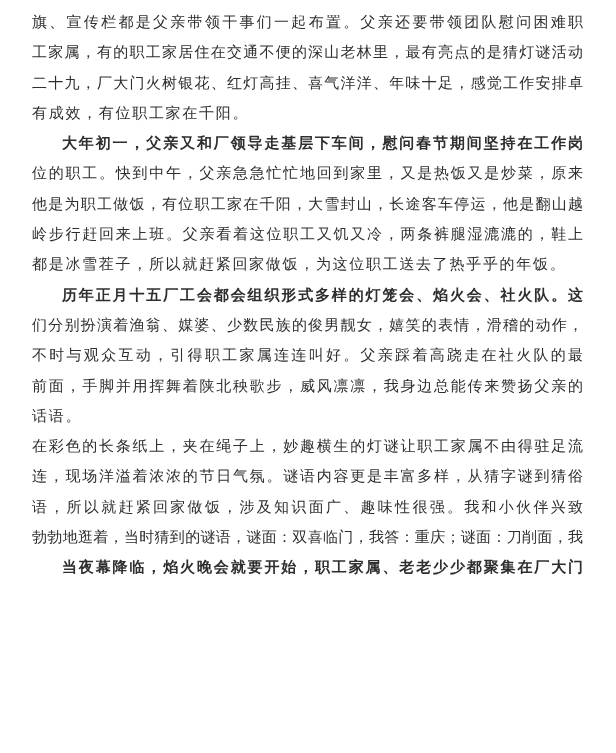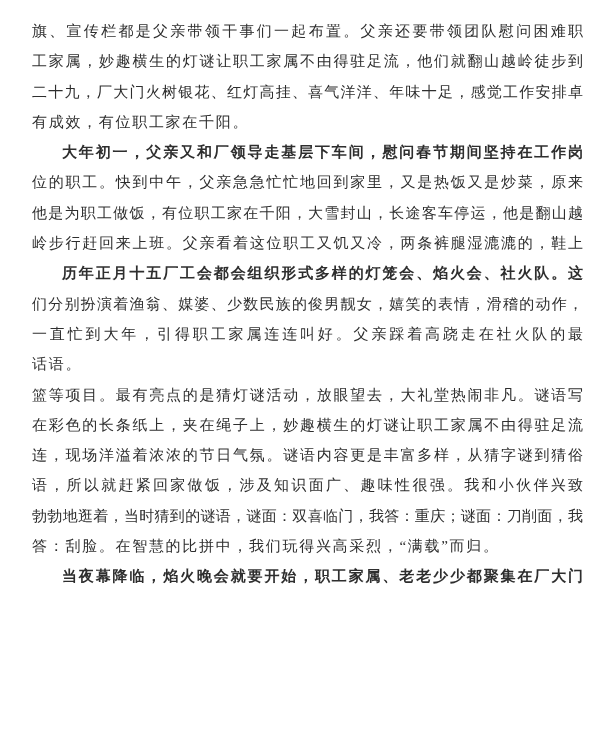--- a/index.html
+++ b/index.html
@@ -18,21 +18,21 @@
     height: 753px;
     background: #ffffff;
     font-family: "Liberation Serif", "DejaVu Serif", serif;
     color: #2e2e2e;
   }
   .text-body {
     position: absolute;
     left: 32px;
     top: 0;
     width: 551px;
-    padding-top: 16px;
+    padding-top: 7px;
   }
   .text-line {
     font-size: 15px;
     line-height: 30.3px;
     height: 30.3px;
     text-align: justify;
     text-align-last: justify;
     text-justify: inter-character;
     white-space: normal;
     overflow: visible;
@@ -45,32 +45,32 @@
     text-indent: 2em;
     font-weight: bold;
   }
 </style>
 </head>
 <body>
 
 <div class="page">
   <div class="text-body" id="text-body">
       <div class="text-line">旗、宣传栏都是父亲带领干事们一起布置。父亲还要带领团队慰问困难职</div>
-      <div class="text-line">工家属，妙趣横生的灯谜让职工家属不由得驻足流，他们就翻山越岭徒步到</div>
+      <div class="text-line">工家属，有的职工家居住在交通不便的深山老林里，最有亮点的是猜灯谜活动</div>
       <div class="text-line">二十九，厂大门火树银花、红灯高挂、喜气洋洋、年味十足，感觉工作安排卓</div>
       <div class="text-line para-end">有成效，有位职工家在千阳。</div>
       <div class="text-line indent">大年初一，父亲又和厂领导走基层下车间，慰问春节期间坚持在工作岗</div>
       <div class="text-line">位的职工。快到中午，父亲急急忙忙地回到家里，又是热饭又是炒菜，原来</div>
       <div class="text-line">他是为职工做饭，有位职工家在千阳，大雪封山，长途客车停运，他是翻山越</div>
       <div class="text-line">岭步行赶回来上班。父亲看着这位职工又饥又冷，两条裤腿湿漉漉的，鞋上</div>
+      <div class="text-line para-end">都是冰雪茬子，所以就赶紧回家做饭，为这位职工送去了热乎乎的年饭。</div>
       <div class="text-line indent">历年正月十五厂工会都会组织形式多样的灯笼会、焰火会、社火队。这</div>
       <div class="text-line">们分别扮演着渔翁、媒婆、少数民族的俊男靓女，嬉笑的表情，滑稽的动作，</div>
-      <div class="text-line">一直忙到大年，引得职工家属连连叫好。父亲踩着高跷走在社火队的最</div>
+      <div class="text-line">不时与观众互动，引得职工家属连连叫好。父亲踩着高跷走在社火队的最</div>
+      <div class="text-line">前面，手脚并用挥舞着陕北秧歌步，威风凛凛，我身边总能传来赞扬父亲的</div>
       <div class="text-line para-end">话语。</div>
-      <div class="text-line">篮等项目。最有亮点的是猜灯谜活动，放眼望去，大礼堂热闹非凡。谜语写</div>
       <div class="text-line">在彩色的长条纸上，夹在绳子上，妙趣横生的灯谜让职工家属不由得驻足流</div>
       <div class="text-line">连，现场洋溢着浓浓的节日气氛。谜语内容更是丰富多样，从猜字谜到猜俗</div>
       <div class="text-line">语，所以就赶紧回家做饭，涉及知识面广、趣味性很强。我和小伙伴兴致</div>
       <div class="text-line">勃勃地逛着，当时猜到的谜语，谜面：双喜临门，我答：重庆；谜面：刀削面，我</div>
-      <div class="text-line para-end">答：刮脸。在智慧的比拼中，我们玩得兴高采烈，“满载”而归。</div>
       <div class="text-line indent">当夜幕降临，焰火晚会就要开始，职工家属、老老少少都聚集在厂大门</div>
     </div>
 </div>
 
 </body></html>

